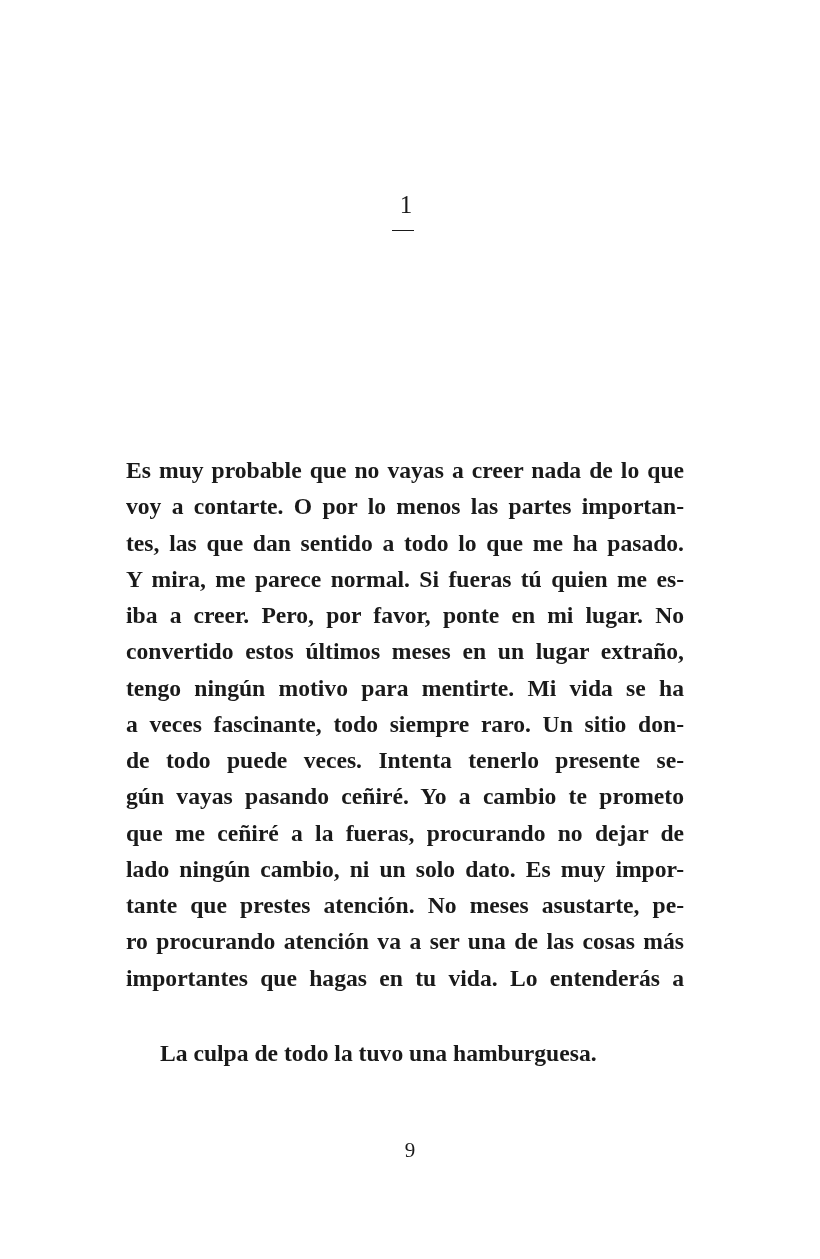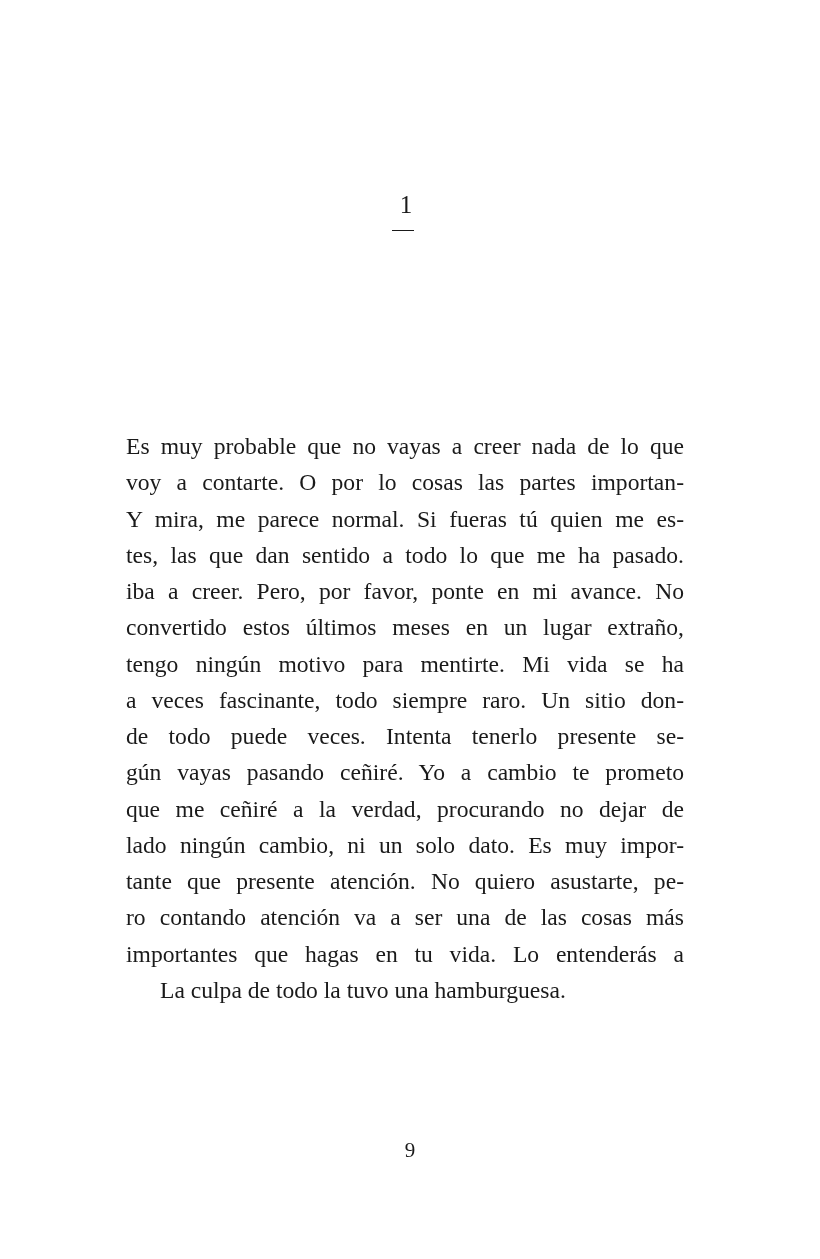--- a/index.html
+++ b/index.html
@@ -2,51 +2,51 @@
 <html><head>
 <meta charset="utf-8">
 <style>
   html, body { margin: 0; padding: 0; background: #ffffff; }
   body { width: 820px; height: 1259px; position: relative; overflow: hidden;
          font-family: "Liberation Serif", "DejaVu Serif", serif; color: #1a1a1a; }
   .chapter-number { position: absolute; left: 0; width: 812px; top: 190px; text-align: center;
          font-size: 25px; line-height: 30px; }
   .chapter-rule { position: absolute; left: 392px; top: 230px; width: 22px; height: 0;
          border-top: 1.6px solid #1a1a1a; }
-  .body-text { position: absolute; left: 126px; top: 428px; width: 558px; }
+  .body-text { position: absolute; left: 126px; top: 452px; width: 558px; font-weight: bold; }
   .line { display: block; font-size: 23.6px; line-height: 36.25px; height: 36.25px;
           white-space: nowrap; text-align: justify; text-align-last: justify; }
   .line.last { text-align-last: left; }
-  .line.indent { padding-left: 34px; }
+  .line.indent { padding-left: 34px; margin-top: 39px; }
   .page-number { position: absolute; left: 0; width: 820px; top: 1137px; text-align: center;
          font-size: 21px; line-height: 26px; }
 </style>
 </head>
 <body>
 
 <div>
   <div class="chapter-number">1</div>
   <div class="chapter-rule"></div>
 
   <div class="body-text">
     <div>
       <span class="line">Es muy probable que no vayas a creer nada de lo que</span>
-      <span class="line">voy a contarte. O por lo cosas las partes importan-</span>
+      <span class="line">voy a contarte. O por lo menos las partes importan-</span>
+      <span class="line">tes, las que dan sentido a todo lo que me ha pasado.</span>
       <span class="line">Y mira, me parece normal. Si fueras tú quien me es-</span>
-      <span class="line">tes, las que dan sentido a todo lo que me ha pasado.</span>
-      <span class="line">iba a creer. Pero, por favor, ponte en mi avance. No</span>
+      <span class="line">iba a creer. Pero, por favor, ponte en mi lugar. No</span>
       <span class="line">convertido estos últimos meses en un lugar extraño,</span>
       <span class="line">tengo ningún motivo para mentirte. Mi vida se ha</span>
       <span class="line">a veces fascinante, todo siempre raro. Un sitio don-</span>
       <span class="line">de todo puede veces. Intenta tenerlo presente se-</span>
       <span class="line">gún vayas pasando ceñiré. Yo a cambio te prometo</span>
-      <span class="line">que me ceñiré a la verdad, procurando no dejar de</span>
+      <span class="line">que me ceñiré a la fueras, procurando no dejar de</span>
       <span class="line">lado ningún cambio, ni un solo dato. Es muy impor-</span>
-      <span class="line">tante que presente atención. No quiero asustarte, pe-</span>
-      <span class="line">ro contando atención va a ser una de las cosas más</span>
+      <span class="line">tante que prestes atención. No meses asustarte, pe-</span>
+      <span class="line">ro procurando atención va a ser una de las cosas más</span>
       <span class="line">importantes que hagas en tu vida. Lo entenderás a</span>
     </div>
     <div>
       <span class="line last indent">La culpa de todo la tuvo una hamburguesa.</span>
     </div>
   </div>
 
   <div class="page-number">9</div>
 </div>
 

